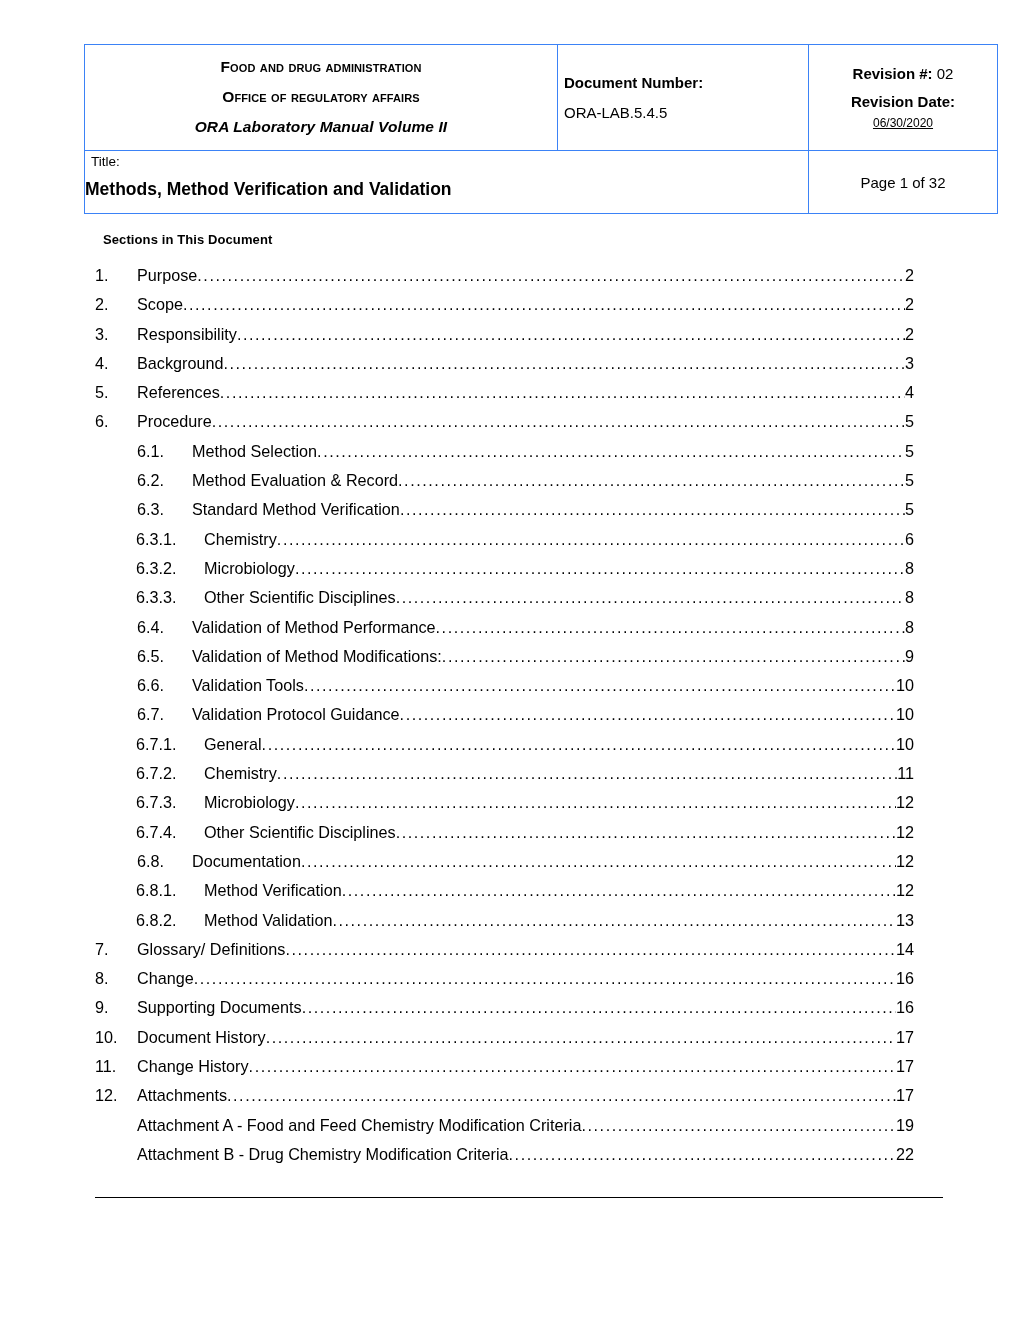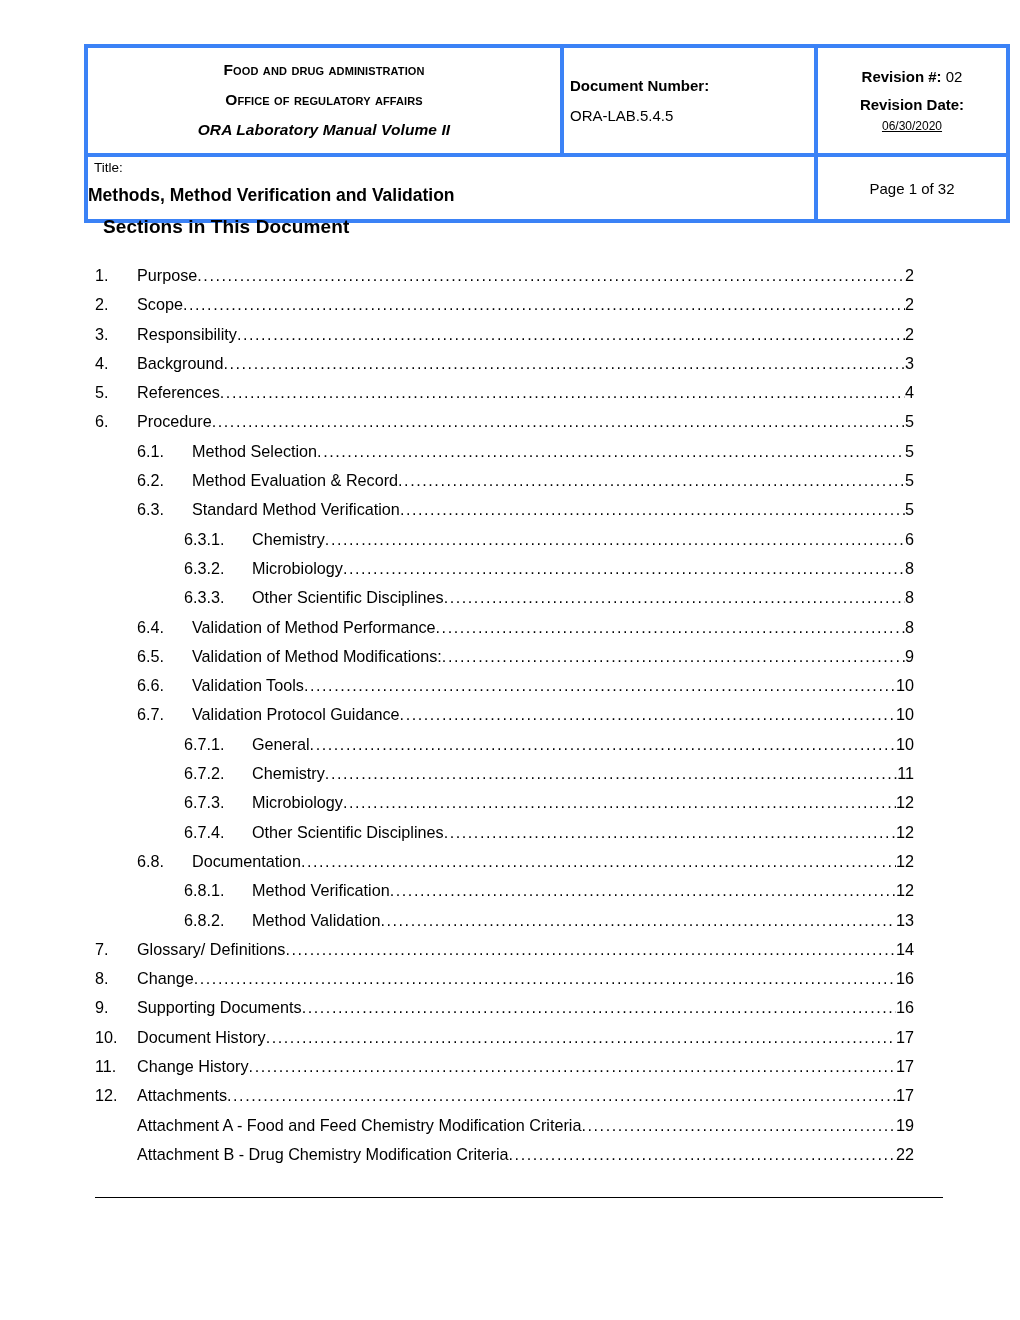--- a/index.html
+++ b/index.html
@@ -26,21 +26,21 @@
   
   .header-table {
     position: absolute;
     left: 84px;
     top: 44px;
     width: 870px;
     border-collapse: collapse;
     table-layout: fixed;
   }
   .header-table td {
-    border: 4px solid #3b82f6;
+    border: 1px solid #3b82f6;
     padding: 0;
     vertical-align: middle;
   }
   .hdr-org {
     width: 456px;
     text-align: center;
     padding: 7px 8px 9px 8px !important;
   }
   .hdr-org .line {
     font-weight: bold;
@@ -116,22 +116,22 @@
   }
   .hdr-page-cell {
     text-align: center;
     font-size: 15px;
   }
 
   
   .section-heading {
     position: absolute;
     left: 103px;
-    top: 216px;
-    font-size: 19px;
+    top: 232px;
+    font-size: 13px;
     font-weight: bold;
     letter-spacing: 0.1px;
   }
 
   .toc {
     position: absolute;
     left: 84px;
     top: 261px;
     width: 830px;
   }
@@ -163,21 +163,21 @@
   }
   .toc-page {
     flex: 0 0 auto;
     text-align: right;
   }
 
   
   .lvl1 > .toc-num  { width: 42px; margin-left: 11px; }
   .lvl1 > .toc-label { }
   .lvl2 > .toc-num  { width: 55px; margin-left: 53px; }
-  .lvl3 > .toc-num  { width: 68px; margin-left: 100px; }
+  .lvl3 > .toc-num  { width: 68px; margin-left: 52px; }
   .lvl-att > .toc-num { width: 0px; margin-left: 53px; }
 
   
   .footer-rule {
     position: absolute;
     left: 95px;
     top: 1197px;
     width: 848px;
     height: 0;
     border-top: 1px solid #000000;

